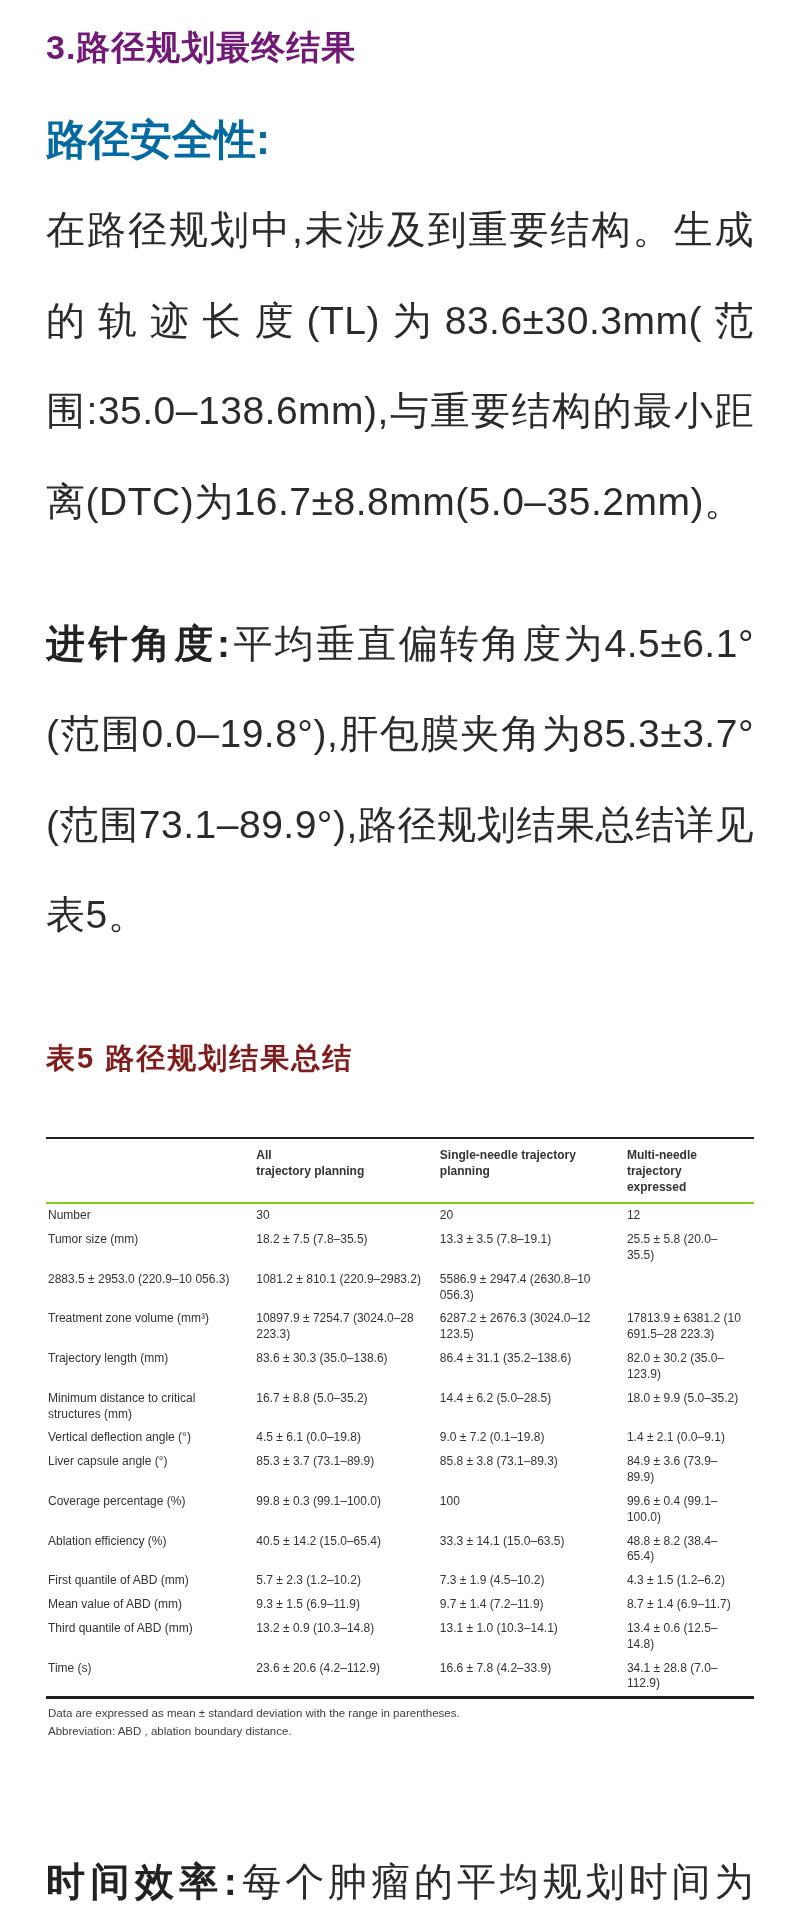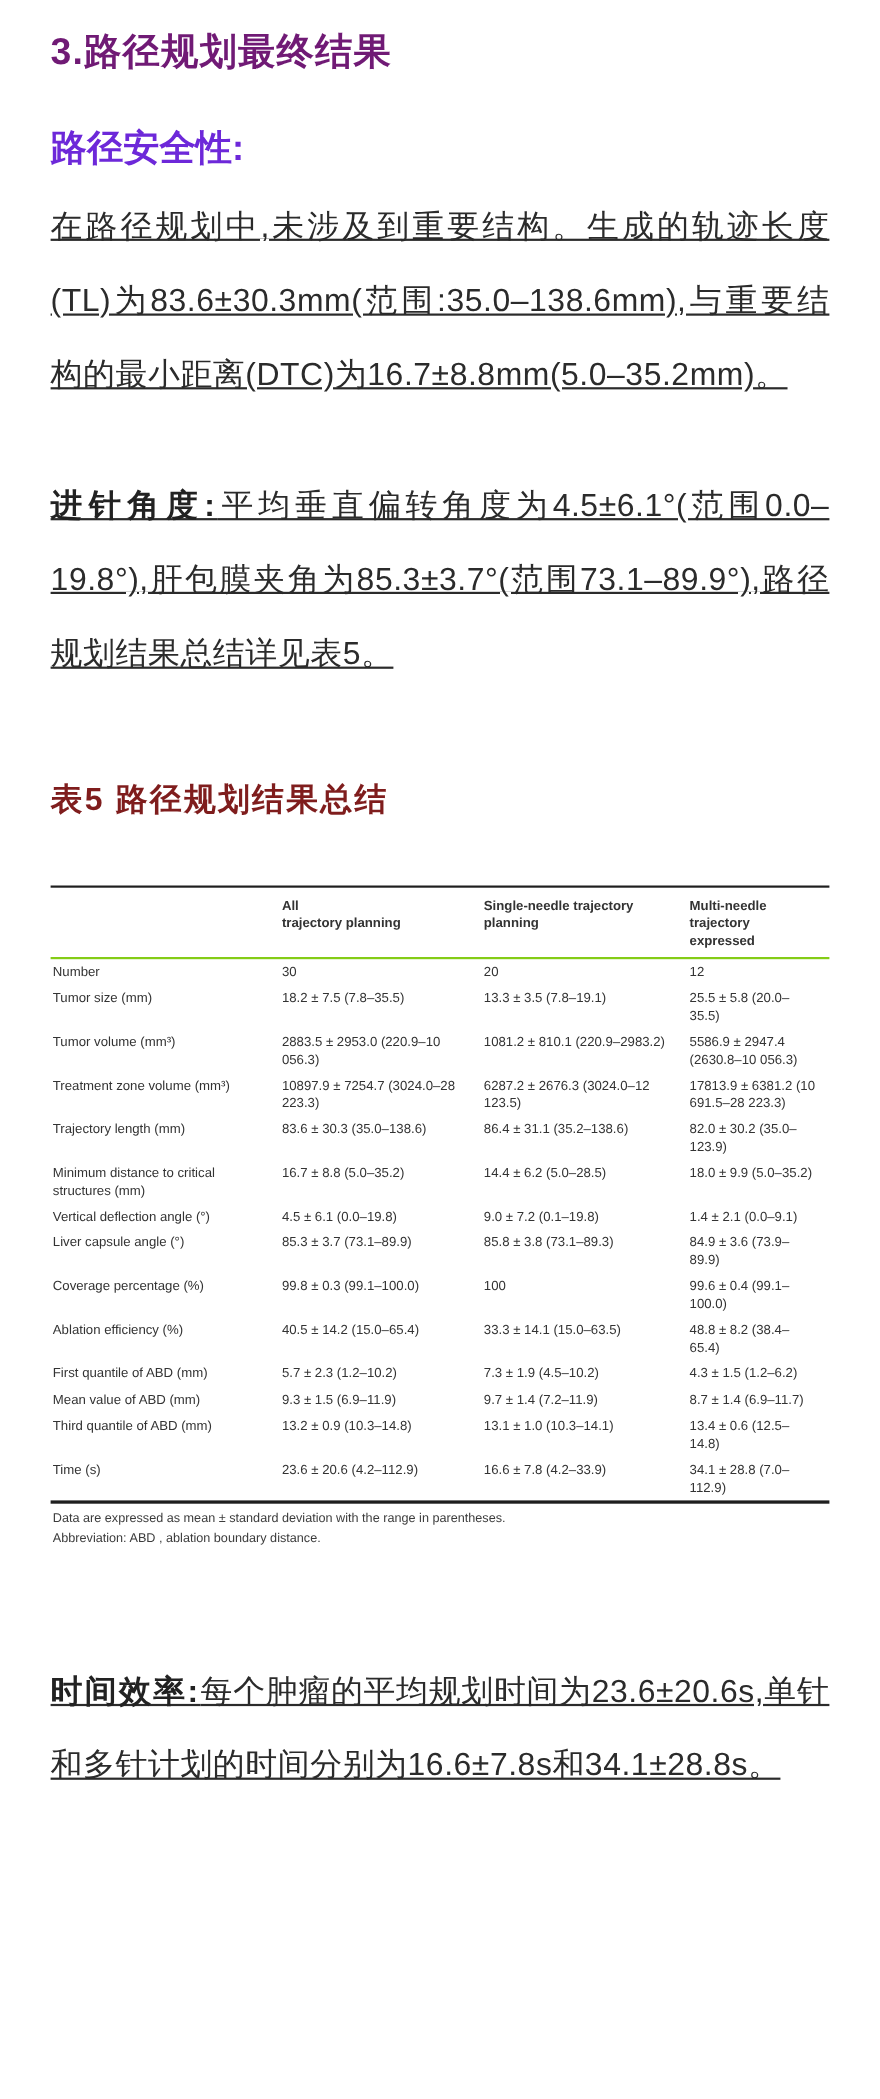--- a/index.html
+++ b/index.html
@@ -14,35 +14,34 @@
   }
   .sec-heading {
     color: #701a75;
     font-size: 34px;
     font-weight: bold;
     letter-spacing: 1px;
     margin: 0 0 44px 0;
     line-height: 1.25;
   }
   .bold-line {
-    font-size: 33px;
-    font-weight: bold;
-    color: #6d28d9;
+    font-size: 42px;
+    font-weight: bold;
+    color: #0369a1;
     margin: 0 0 18px 0;
     line-height: 1.3;
   }
   .body-para {
-    font-size: 29px;
+    font-size: 39px;
     line-height: 2.32;
     text-align: justify;
     text-justify: inter-character;
     color: #2b2b2b;
     margin: 0 0 52px 0;
     letter-spacing: 0.5px;
-    text-decoration: underline;
   }
   .body-para b { color:#222222; letter-spacing: 2px; }
   .tbl-caption {
     text-align: left;
     color: #7f1d1d;
     font-size: 29px;
     font-weight: bold;
     letter-spacing: 2px;
     margin: 78px 0 58px 0;
   }
@@ -109,21 +108,20 @@
         <div class="tcell">20</div>
         <div class="tcell">12</div>
       </div>
       <div class="trow">
         <div class="tcell">Tumor size (mm)</div>
         <div class="tcell">18.2 ± 7.5 (7.8–35.5)</div>
         <div class="tcell">13.3 ± 3.5 (7.8–19.1)</div>
         <div class="tcell">25.5 ± 5.8 (20.0–35.5)</div>
       </div>
       <div class="trow">
-        <div class="tcell">Tumor volume (mm³)</div>
         <div class="tcell">2883.5 ± 2953.0 (220.9–10 056.3)</div>
         <div class="tcell">1081.2 ± 810.1 (220.9–2983.2)</div>
         <div class="tcell">5586.9 ± 2947.4 (2630.8–10 056.3)</div>
       </div>
       <div class="trow">
         <div class="tcell">Treatment zone volume (mm³)</div>
         <div class="tcell">10897.9 ± 7254.7 (3024.0–28 223.3)</div>
         <div class="tcell">6287.2 ± 2676.3 (3024.0–12 123.5)</div>
         <div class="tcell">17813.9 ± 6381.2 (10 691.5–28 223.3)</div>
       </div>

